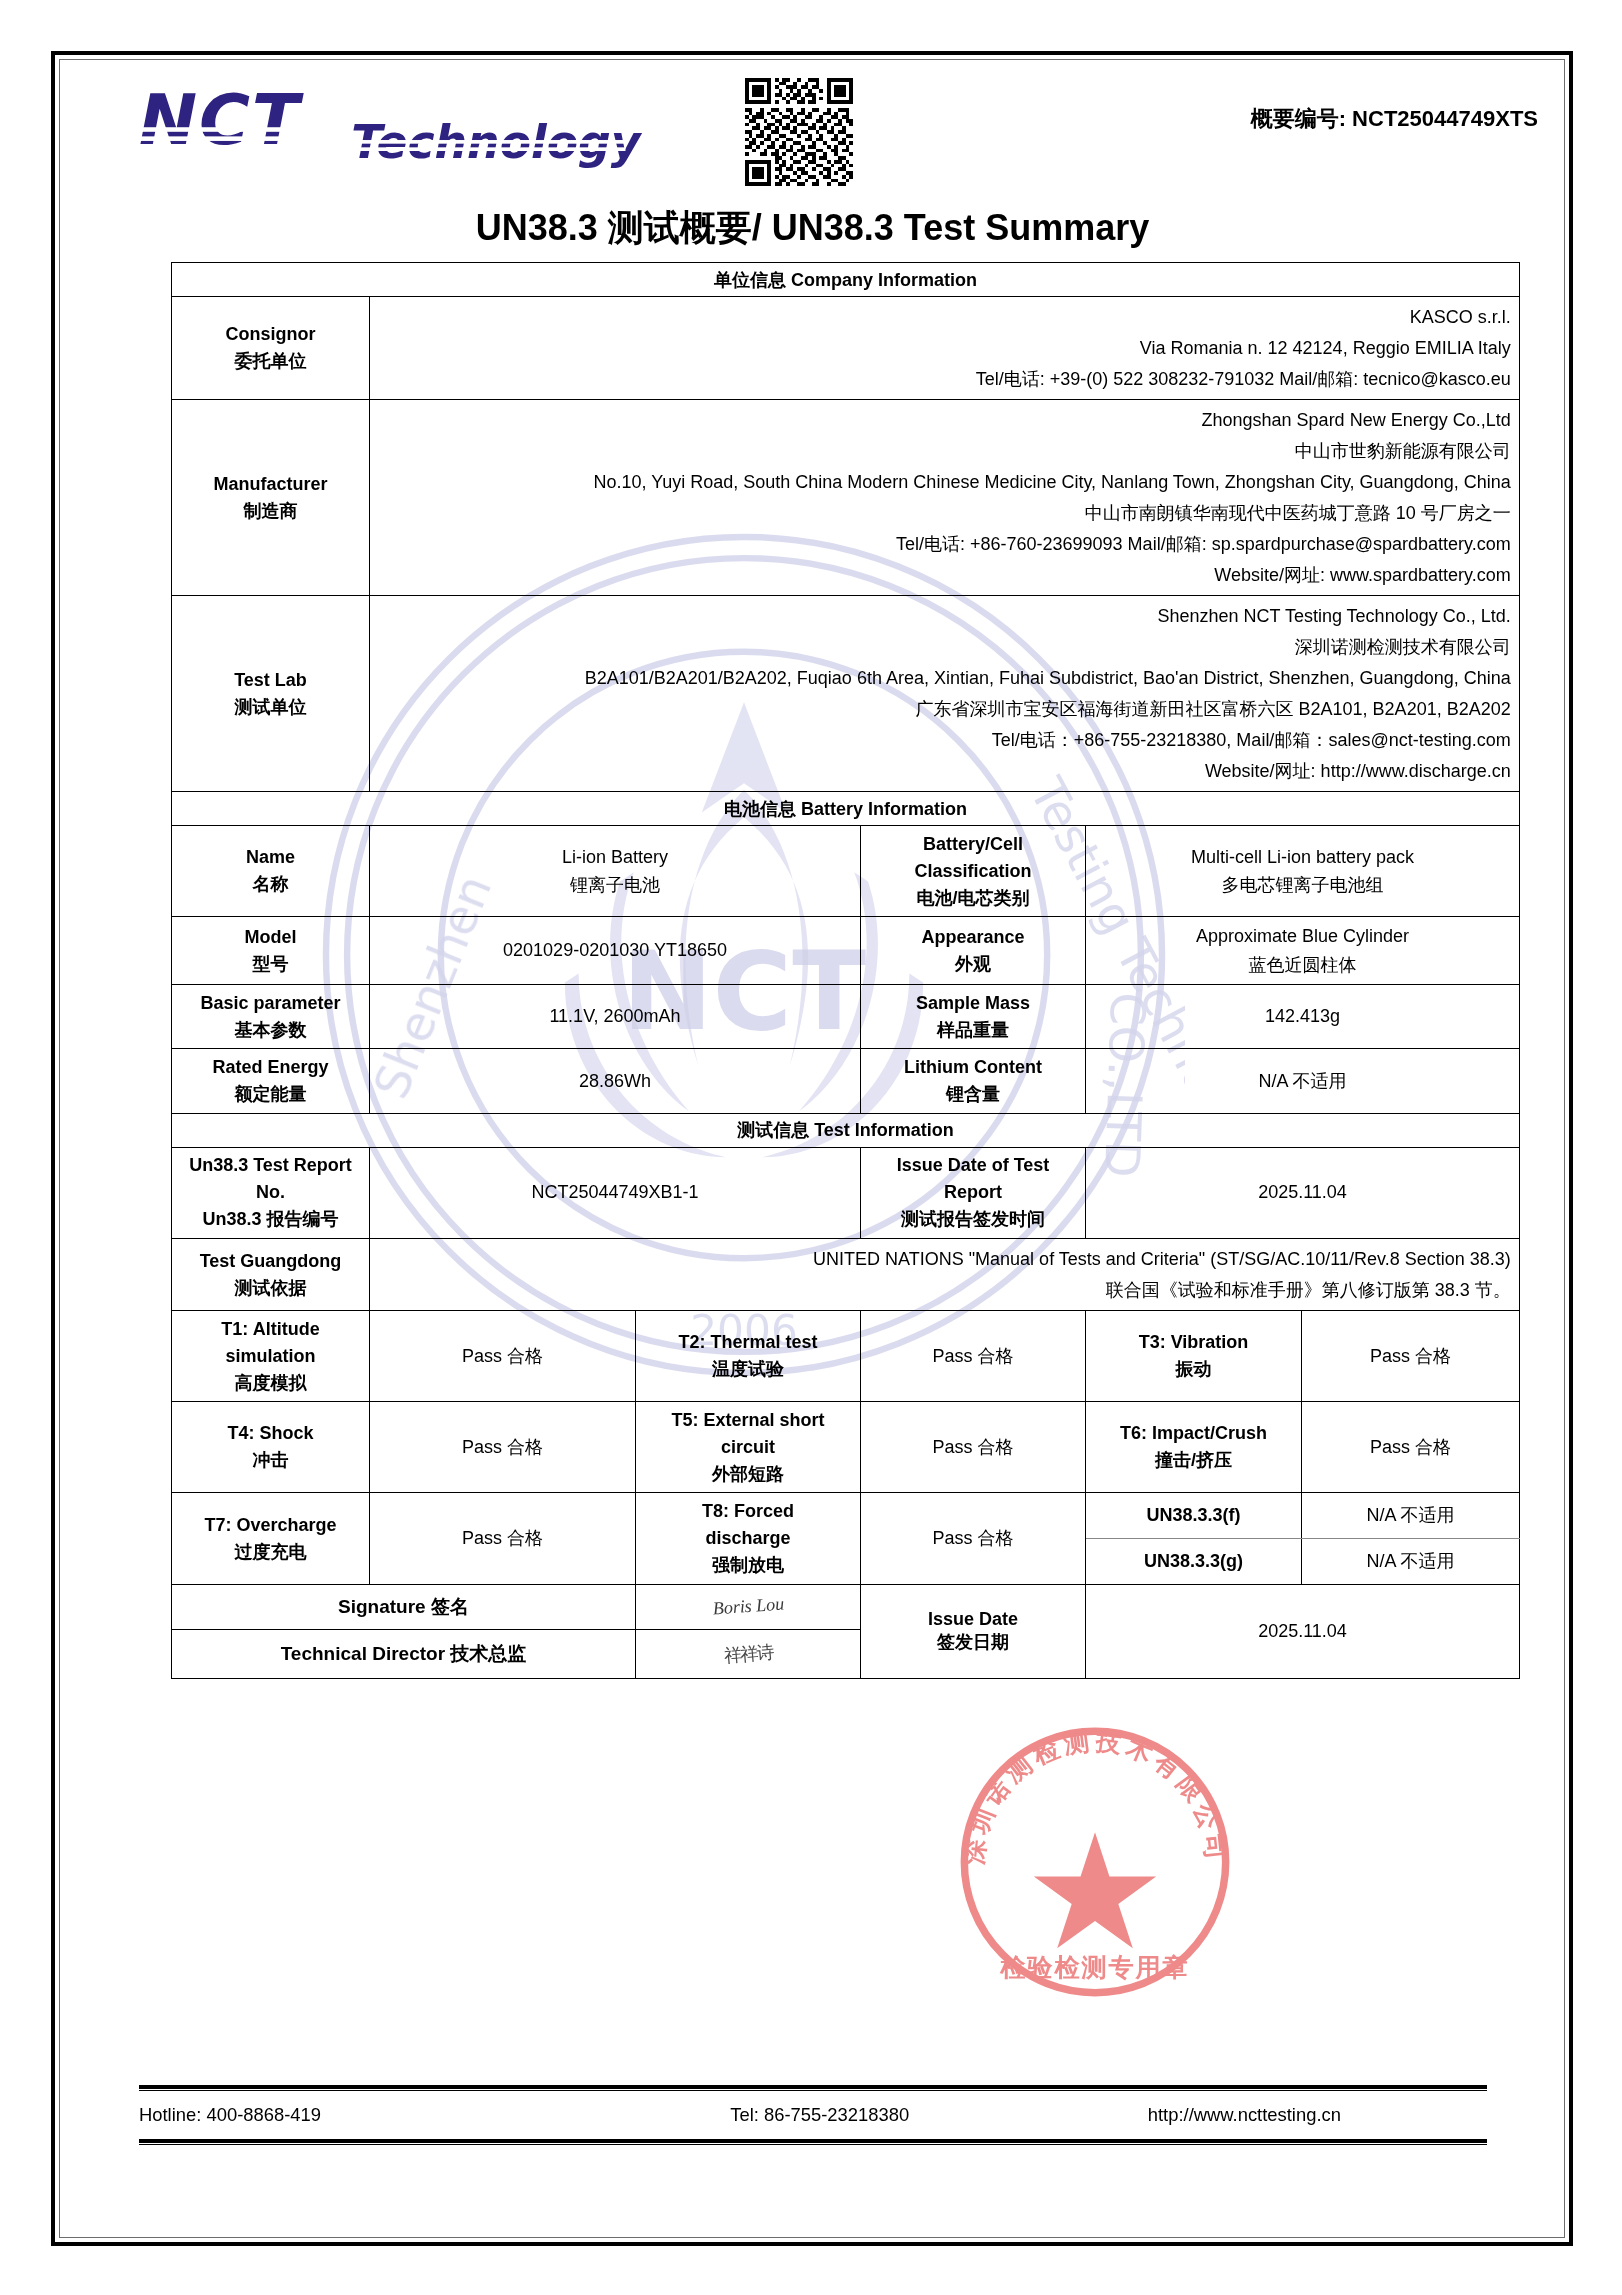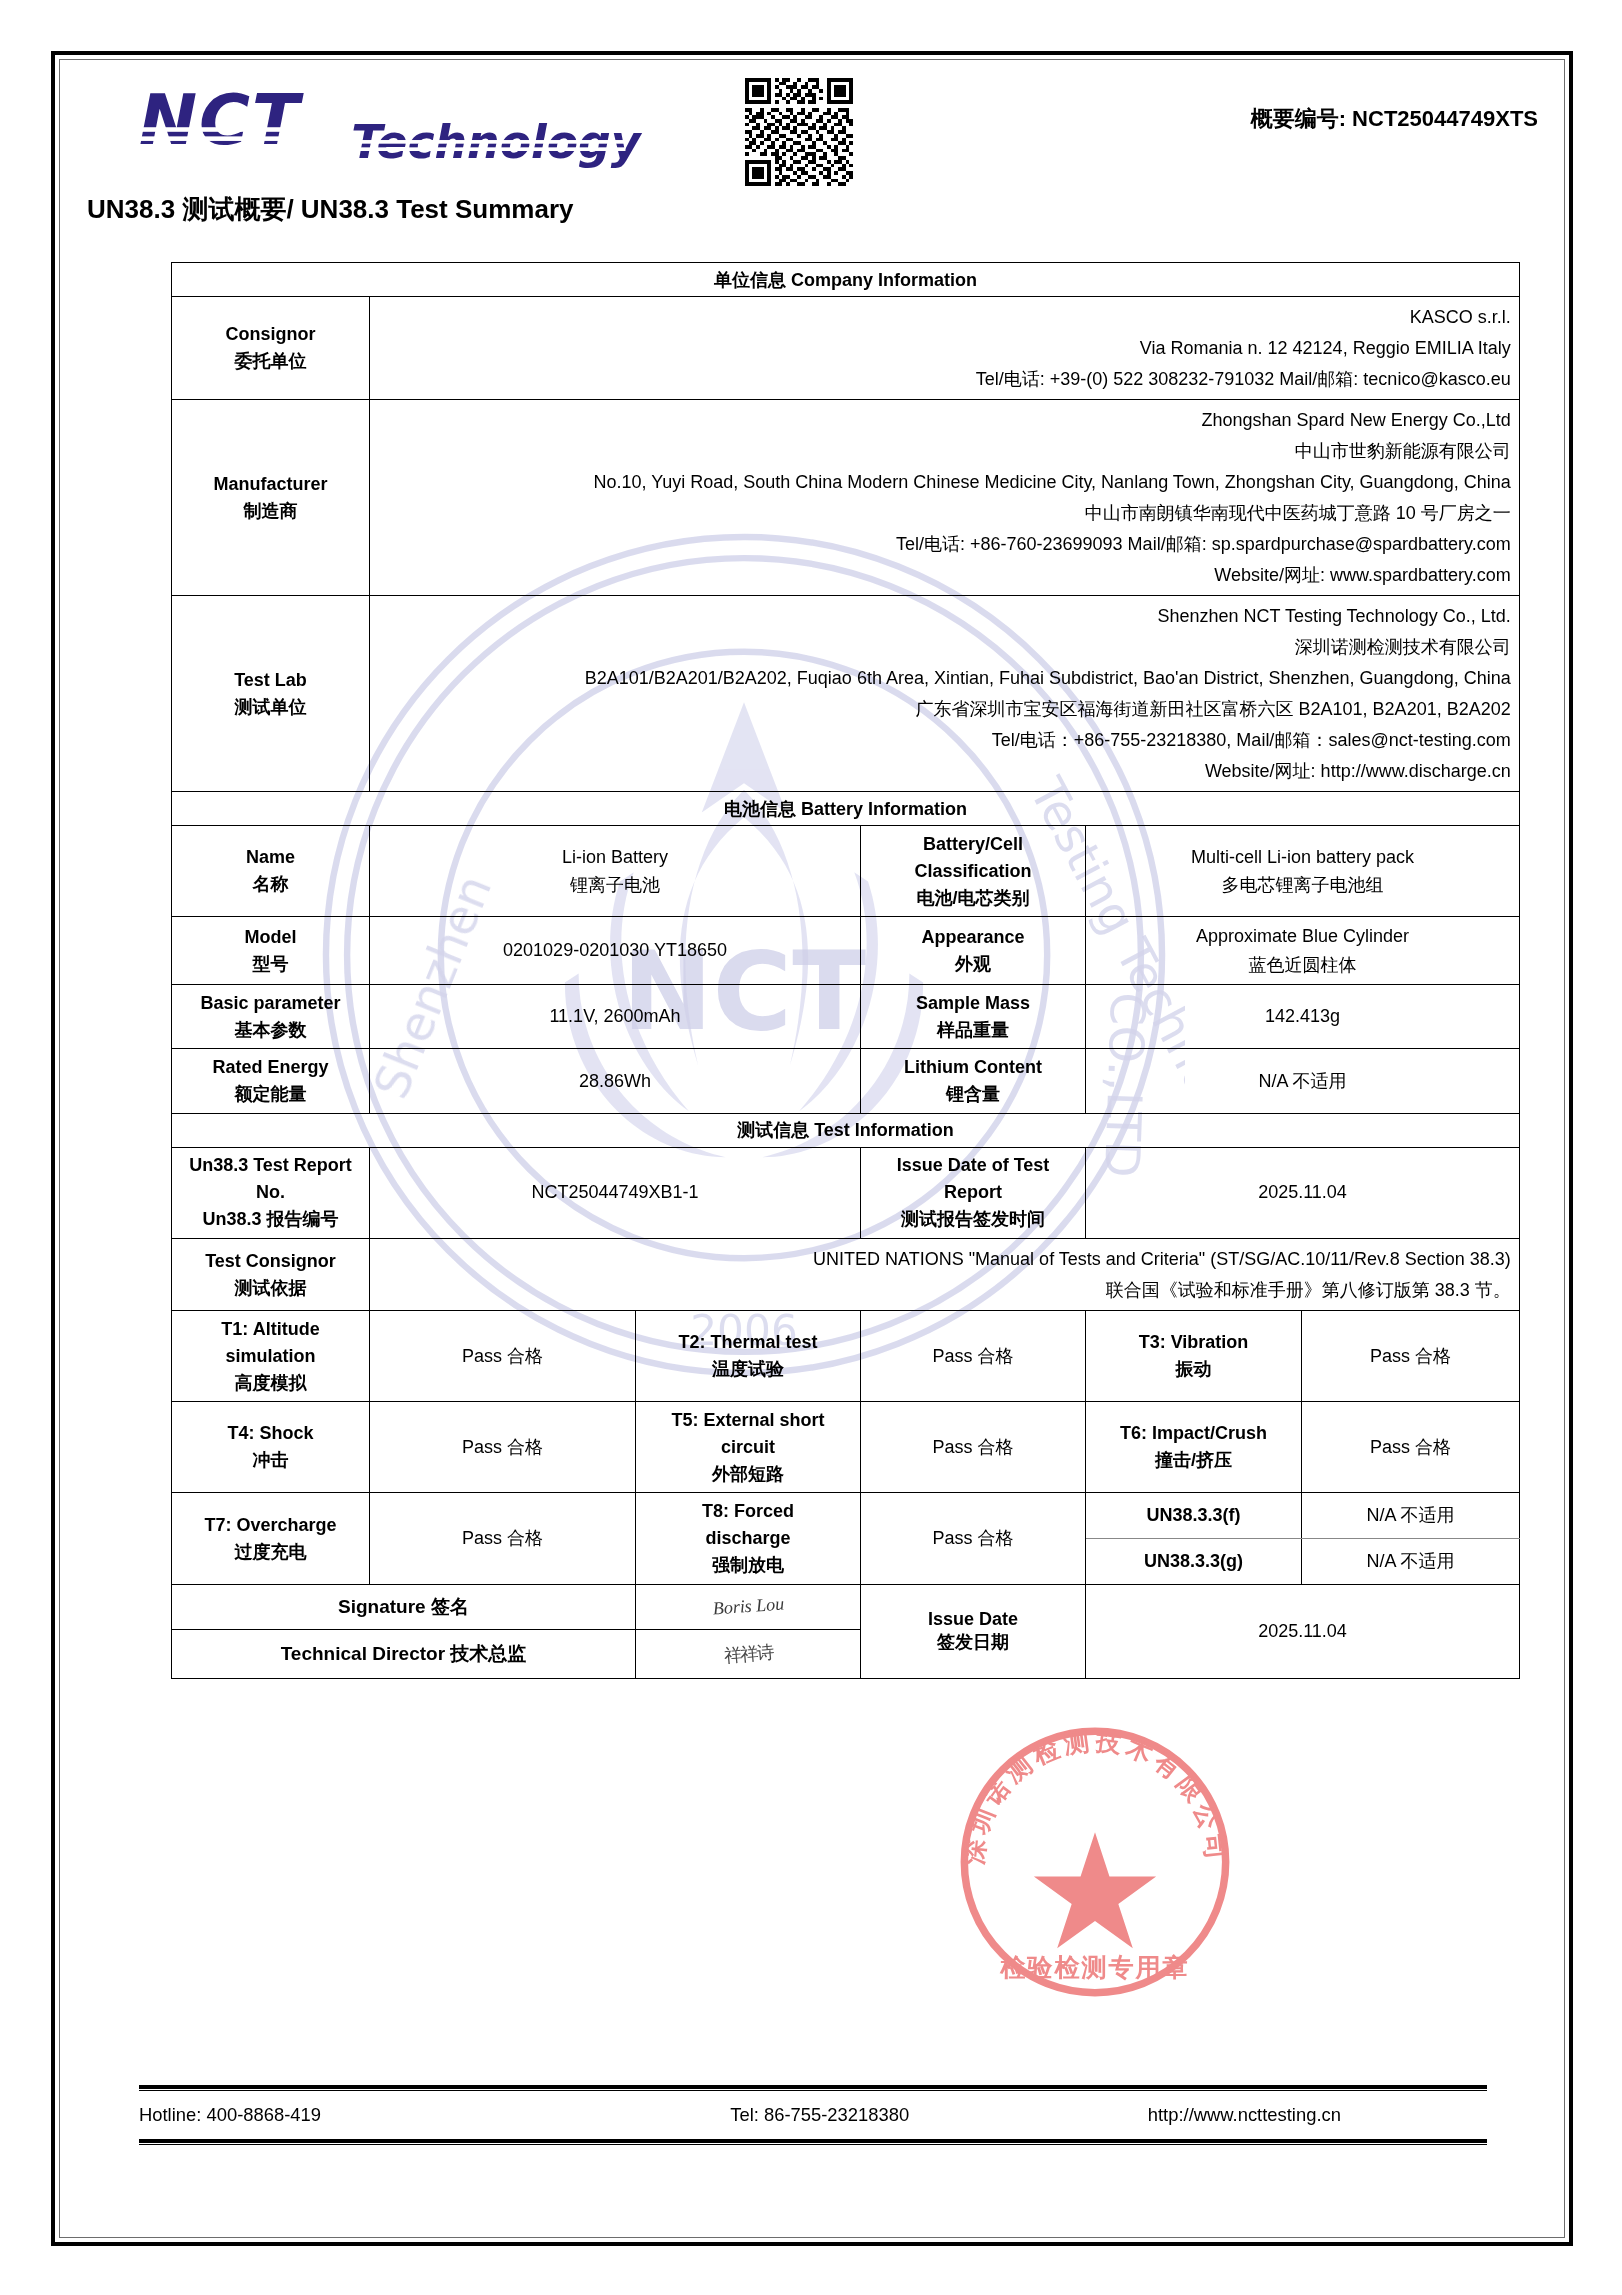--- a/index.html
+++ b/index.html
@@ -57,22 +57,22 @@
   .hdr-title{
     font-size:23px; font-weight:bold; font-style:italic; letter-spacing:0.2px;
     line-height:1.38;
   }
   .hdr-sub{
     font-size:22px; font-weight:bold; line-height:1.38;
   }
 
   
   .doc-title{
-    position:absolute; left:87px; top:192px; width:1451px;
-    font-size:26px; font-weight:bold;
+    position:absolute; left:87px; top:204px; width:1451px;
+    text-align:center; font-size:36px; font-weight:bold;
   }
 
   
   table.main{
     position:absolute; left:139px; top:262px;
     width:1348px;
     border-collapse:collapse;
     table-layout:fixed;
     margin-left:32px;
   }
@@ -572,21 +572,21 @@
       <td class="lbl">
         <div>Issue Date of Test</div>
         <div>Report</div>
         <div class="cn">测试报告签发时间</div>
       </td>
       <td class="val-c" colspan="2">2025.11.04</td>
     </tr>
 
     <tr>
       <td class="lbl">
-        <div>Test Consignor</div>
+        <div>Test Guangdong</div>
         <div class="cn">测试依据</div>
       </td>
       <td class="val" colspan="5">
         <div>UNITED NATIONS "Manual of Tests and Criteria" (ST/SG/AC.10/11/Rev.8 Section 38.3)</div>
         <div>联合国《试验和标准手册》第八修订版第 38.3 节。</div>
       </td>
     </tr>
 
     <tr>
       <td class="lbl">

